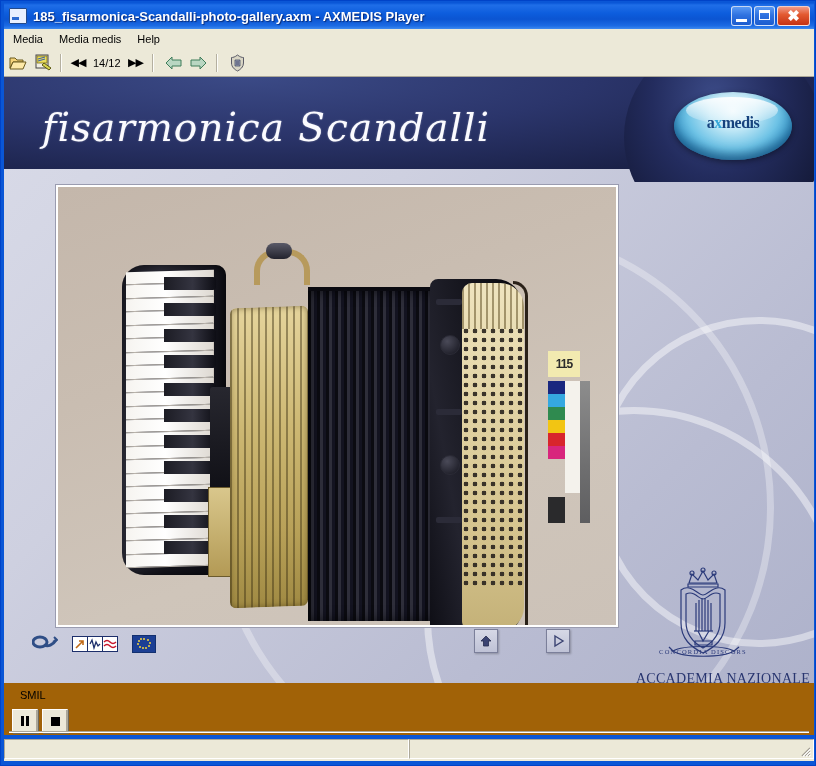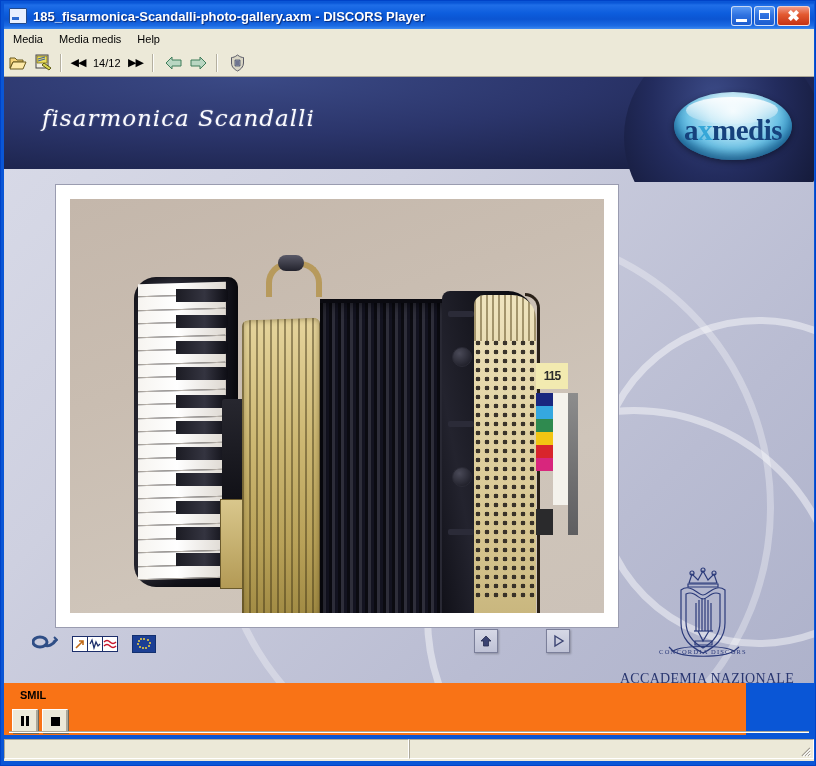--- a/index.html
+++ b/index.html
@@ -198,21 +198,21 @@
     width: 200px; height: 200px;
     border-radius: 50%;
     background: radial-gradient(ellipse at 45% 30%, #3b4a86 0%, #232c5e 40%, #121733 85%);
   }
   #banner-title {
     position: absolute;
     left: 38px; top: 28px;
     color: #fbfbff;
     font-family: "DejaVu Serif", serif;
     font-style: italic;
-    font-size: 23px;
+    font-size: 39px;
     letter-spacing: 1px;
     white-space: nowrap;
     text-shadow: 0 0 2px rgba(255,255,255,.35);
   }
   
   #axmedis-logo {
     position: absolute;
     left: 670px; top: 15px;
     width: 118px; height: 68px;
   }
@@ -228,36 +228,36 @@
     left: 12px; top: 5px; width: 92px; height: 27px;
     border-radius: 50%;
     background: linear-gradient(to bottom, rgba(255,255,255,.92), rgba(255,255,255,.12));
   }
   #ax-text {
     position: absolute;
     left: 0; top: 22px;
     width: 118px;
     text-align: center;
     font-family: "Liberation Serif", serif;
-    font-size: 29px;
+    font-size: 16px;
     font-weight: bold;
     color: #16427d;
     letter-spacing: -.5px;
   }
   #ax-x {
     color: #36a7d8;
   }
 
   
   #photo-frame {
     position: absolute;
     left: 52px; top: 108px;
     width: 562px; height: 442px;
     background: #fff;
-    padding: 14px;
+    padding: 2px;
     box-sizing: border-box;
     box-shadow: 0 0 0 1px #9a9cb0;
   }
   #photo {
     position: relative;
     width: 100%; height: 100%;
     background: linear-gradient(160deg, #c4b7ab 0%, #c9bdb1 35%, #cfc5ba 70%, #ccc2b8 100%);
     overflow: hidden;
   }
 
@@ -493,40 +493,39 @@
     background: linear-gradient(180deg,#d6d8e6,#bfc2d6);
     display: flex; align-items: center; justify-content: center;
     box-shadow: 1px 1px 2px rgba(0,0,0,.25);
   }
 
   
   #accademia {
     position: absolute;
     left: 600px; top: 488px;
     width: 206px;
-    text-align: center;
+    text-align: right;
     color: #2b3a7a;
   }
   #acc-crest { margin: 0 auto; display: block; }
   #acc-line1 {
     font-family: "Liberation Serif", serif;
     font-size: 14px;
     letter-spacing: .3px;
     margin-top: 2px;
     color: #293670;
   }
 
   
   #bottompanel {
     position: absolute;
     left: 3px; top: 682px;
-    width: 742px; height: 52px;
-    background: #f97316;
-    box-sizing: border-box;
-    font-weight: bold;
+    width: 810px; height: 52px;
+    background: #a16207;
+    box-sizing: border-box;
   }
   #smil-label {
     position: absolute;
     left: 16px; top: 6px;
     font-size: 11px;
     color: #000;
   }
   #transport {
     position: absolute;
     left: 8px; top: 26px;
@@ -587,21 +586,21 @@
     width: 12px; height: 12px;
   }
 </style>
 </head>
 <body>
 
 <div id="window">
 
   <div id="titlebar">
     <div id="title-icon"></div>
-    <div id="title-text">185_fisarmonica-Scandalli-photo-gallery.axm - DISCORS Player</div>
+    <div id="title-text">185_fisarmonica-Scandalli-photo-gallery.axm - AXMEDIS Player</div>
     <div id="winbtns">
       <div class="winbtn">
         <div class="minglyph"></div>
       </div>
       <div class="winbtn">
         <div class="maxglyph"></div>
       </div>
       <div class="winbtn close">
         <div class="closeglyph">✖</div>
       </div>

